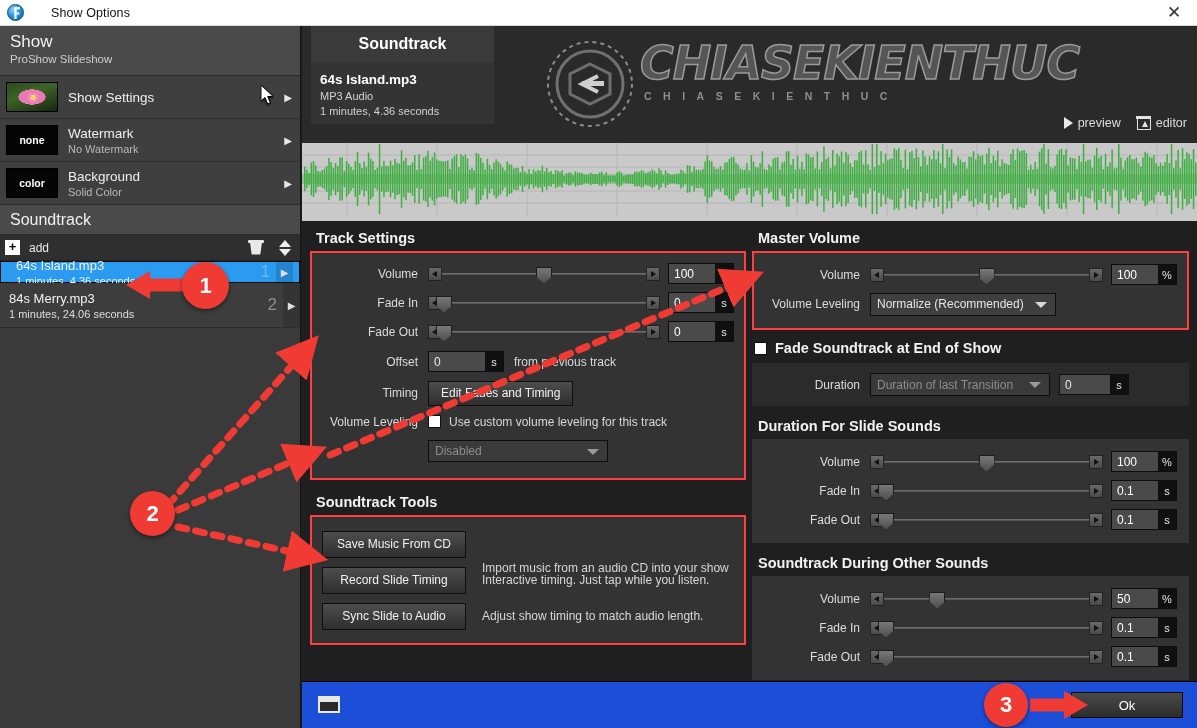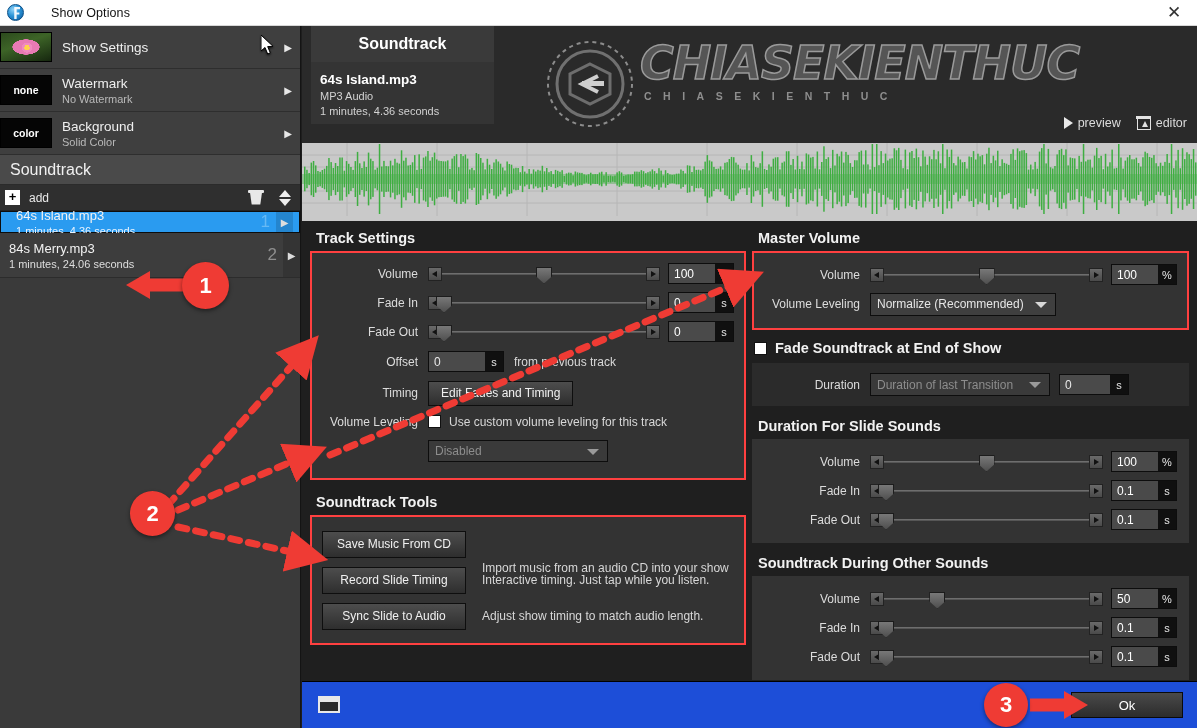--- a/index.html
+++ b/index.html
@@ -46,21 +46,21 @@
     border-bottom:1px solid #2b2b2b;
   }
   .side-head .h1 { font-size:17px; color:#f0f0f0; line-height:20px; }
   .side-head .h2 { font-size:11.5px; color:#cfcfcf; line-height:15px; }
 
   .side-row {
     position:relative; height:43px; display:flex; align-items:center;
     border-bottom:1px solid #2e2e2e; background:#3f3f3f;
   }
   .side-row .thumb {
-    width:52px; height:30px; margin-right:10px;
+    width:52px; height:30px; margin-left:6px; margin-right:10px;
     border:1px solid #000; flex:none;
     display:flex; align-items:center; justify-content:center;
     background:#050505; color:#fff; font-size:10.5px; font-weight:bold;
     overflow:hidden;
   }
   .thumb.flower{
     background:
       radial-gradient(circle at 52% 52%, #ffd34d 0 9%, #f08ac0 9% 17%, rgba(0,0,0,0) 17%),
       radial-gradient(ellipse at 50% 50%, #e87ab4 0 38%, rgba(0,0,0,0) 39%),
       linear-gradient(160deg,#2c4a1d 0%, #3d6427 40%, #16270f 100%);
@@ -280,20 +280,24 @@
 
 <div class="app">
 
   <div class="titlebar">
     <span class="tb-icon"></span>
     <span class="tb-title">Show Options</span>
     <span class="tb-close">✕</span>
   </div>
 
   <div class="sidebar">
+    <div class="side-head">
+      <div class="h1">Show</div>
+      <div class="h2">ProShow Slideshow</div>
+    </div>
 
     <div class="side-row">
       <div class="thumb flower"></div>
       <div class="txt">
         <div class="t1">Show Settings</div>
       </div>
       <svg class="cursor-arrow" viewBox="0 0 13 20">
         <path d="M0 0 L0 16 L4 12.5 L6.7 19 L9.3 17.8 L6.7 11.6 L12 11.3 Z" fill="#fff" stroke="#000" stroke-width="1"></path>
       </svg>
       <div class="chev">▶</div>

